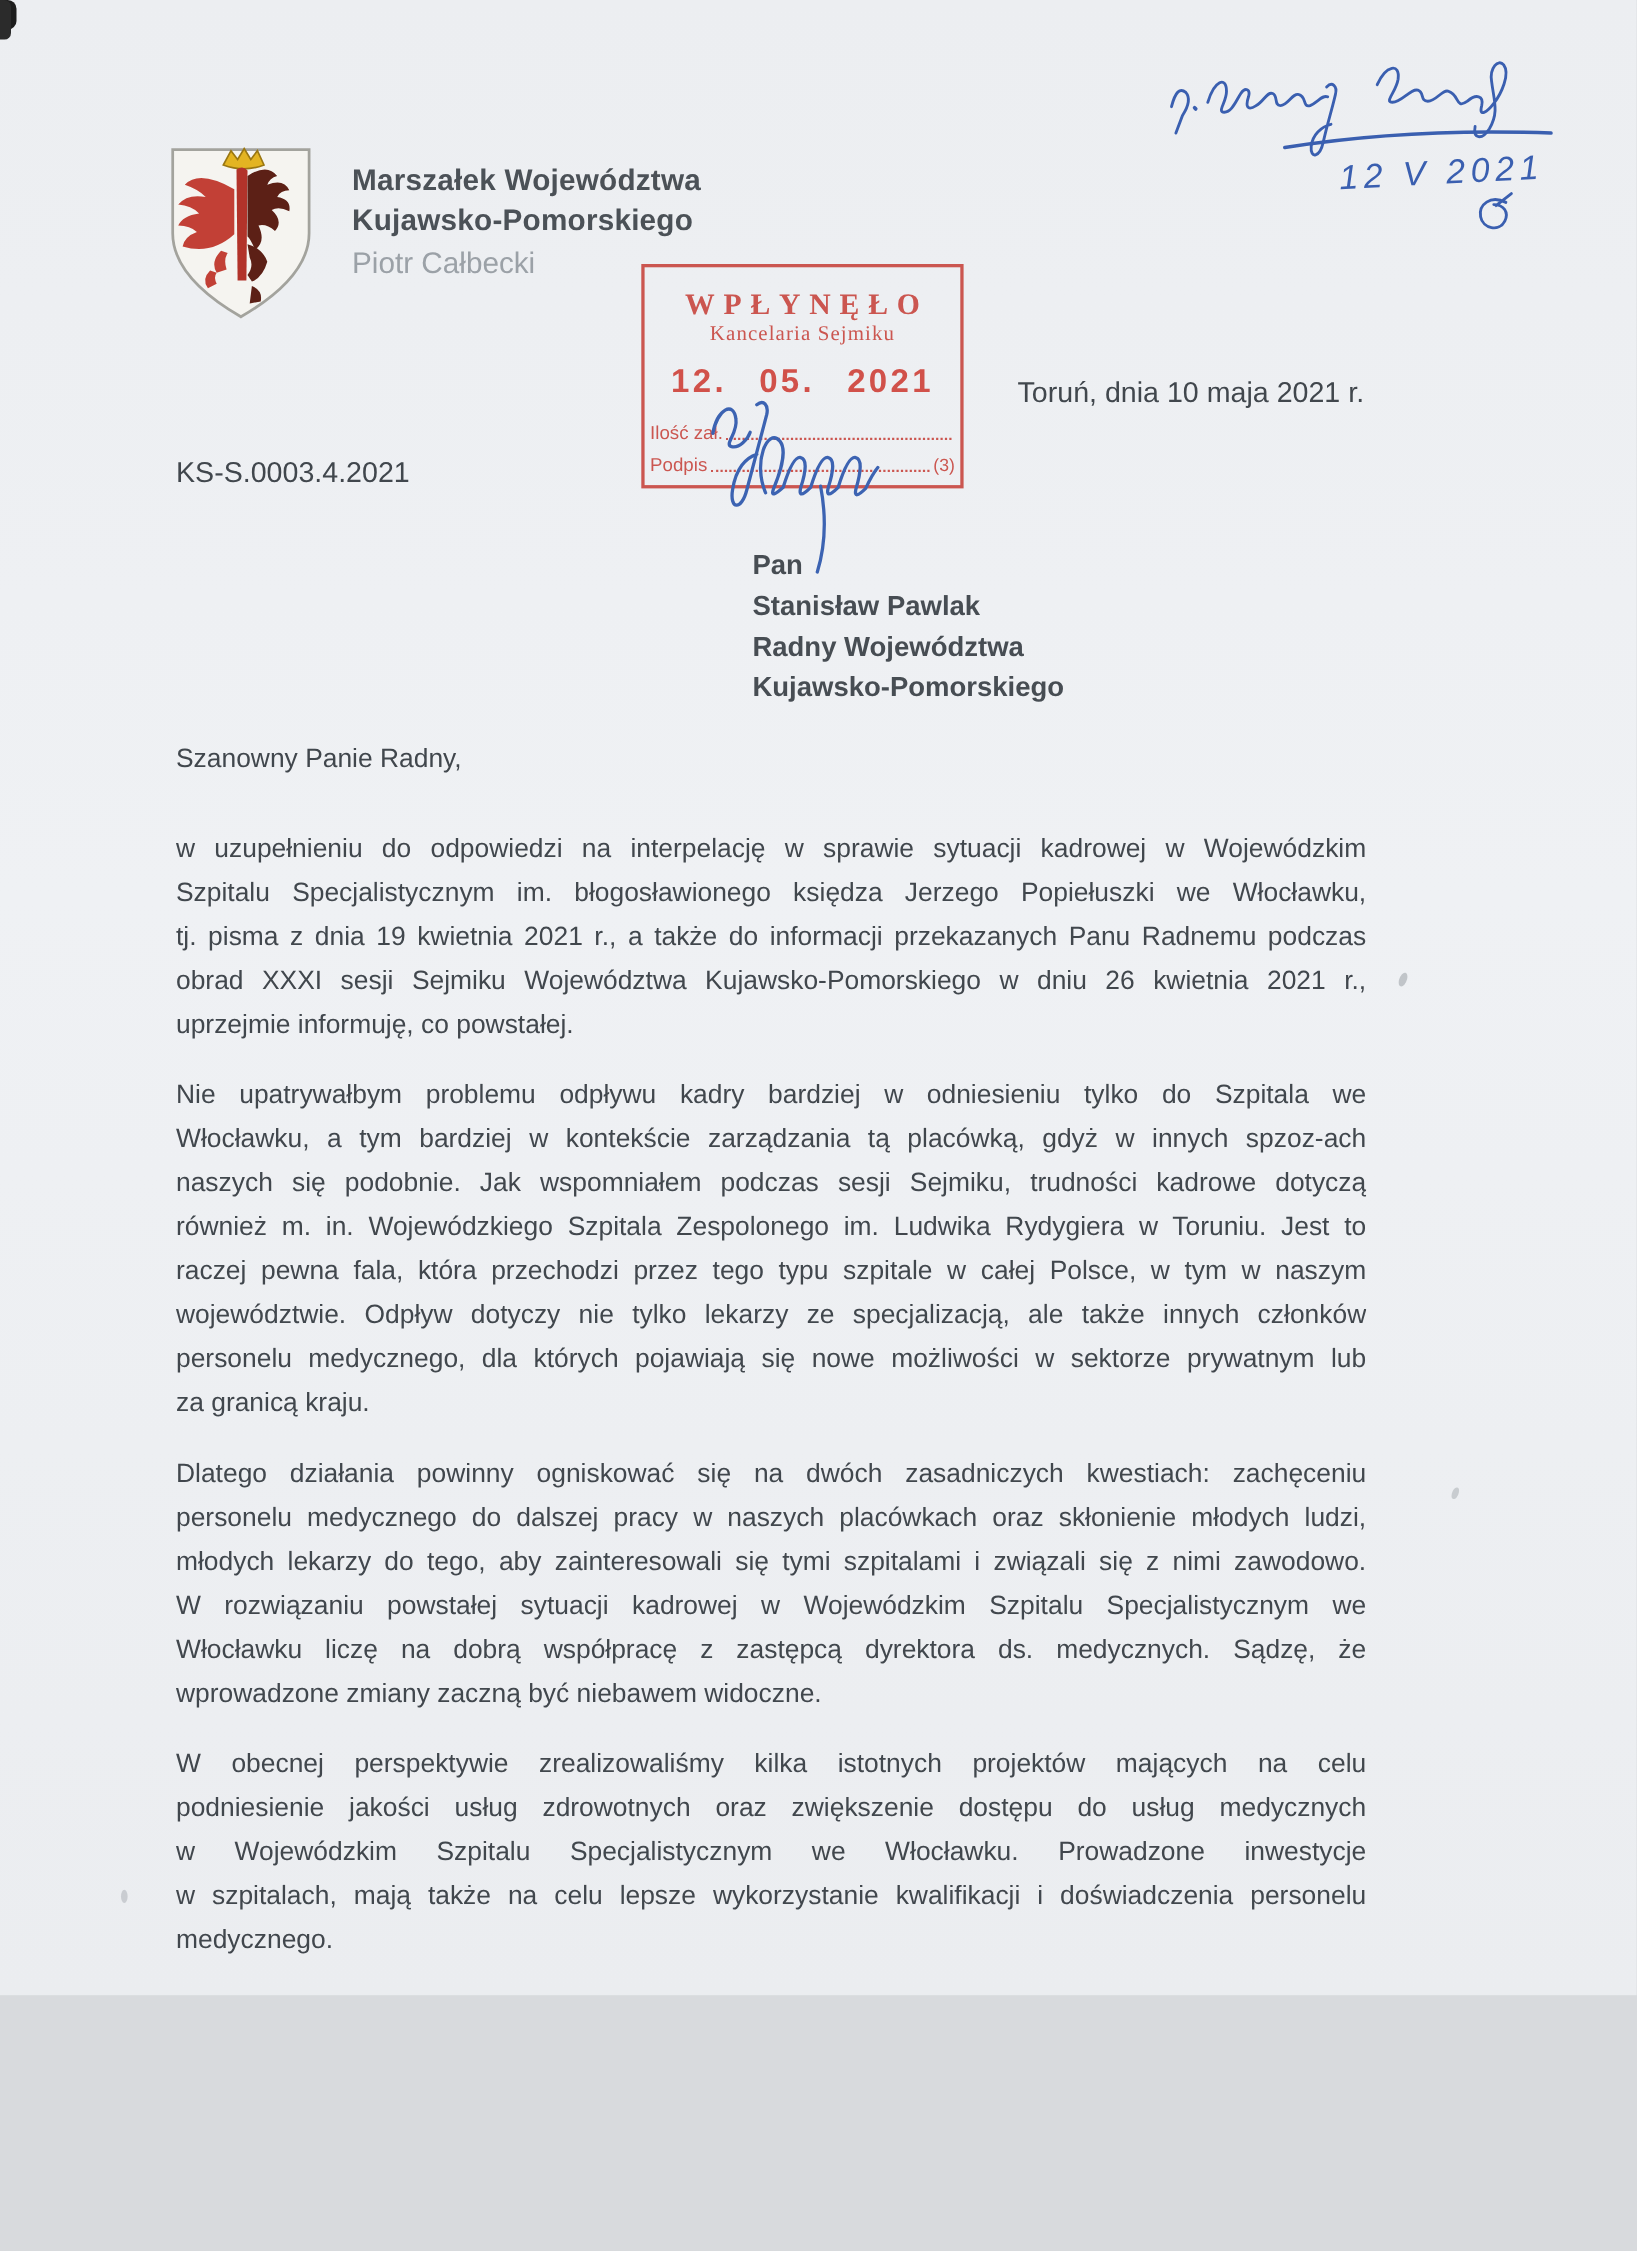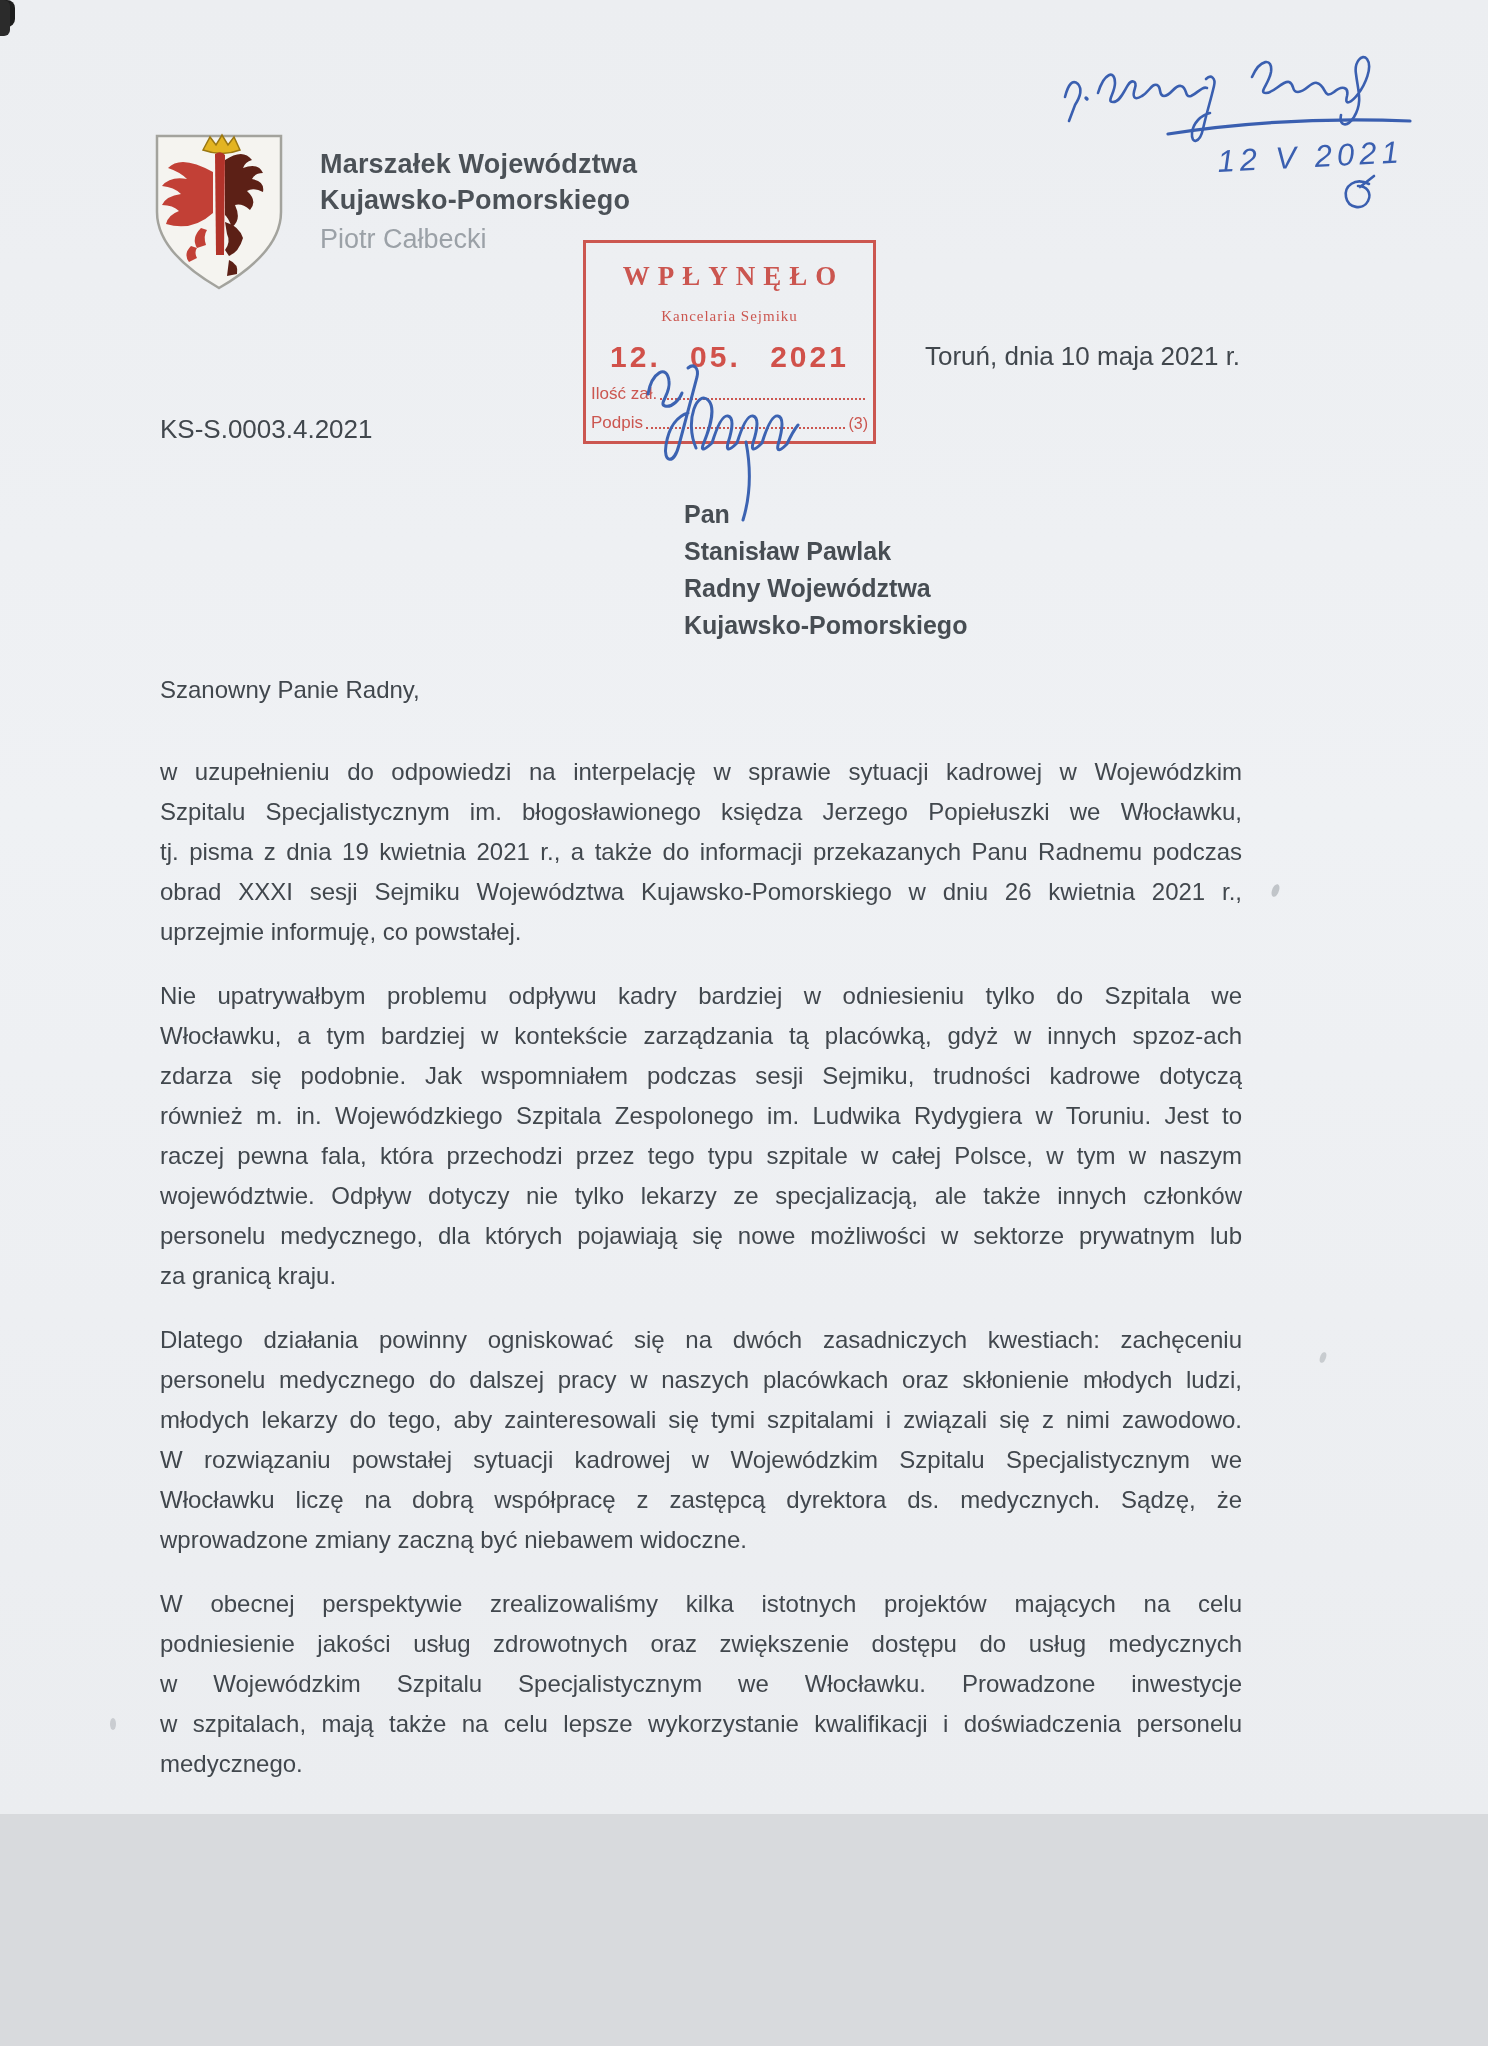--- a/index.html
+++ b/index.html
@@ -19,21 +19,21 @@
     position:absolute; left:583px; top:240px; width:287px; height:198px;
     border:3px solid #c94b44; color:#c94b44; opacity:0.93;
   }
   .stamp-title {
     margin-top:18px; text-align:center;
     font-family:"Liberation Serif","DejaVu Serif",serif;
     font-weight:bold; font-size:27px; letter-spacing:8px; text-indent:8px;
   }
   .stamp-sub {
     text-align:center; font-family:"Liberation Serif","DejaVu Serif",serif;
-    font-size:15px; letter-spacing:1px; margin-top:16px;
+    font-size:19px; letter-spacing:1px; margin-top:1px;
   }
   .stamp-date {
     text-align:center; font-size:30px; font-weight:bold; color:#cf463e;
     letter-spacing:3px; word-spacing:18px; margin-top:15px;
   }
   .stamp-row { position:absolute; left:5px; right:5px; display:flex; align-items:flex-end; font-size:17px; }
   .row-ilosc { bottom:37px; }
   .row-podpis { bottom:8px; }
   .leader { flex:1; border-bottom:2px dotted #c94b44; margin:0 3px 4px 3px; height:1px; }
   .stamp-suffix { font-size:16px; }
@@ -151,21 +151,21 @@
     <div class="para">
         <div class="tline">w uzupełnieniu do odpowiedzi na interpelację w sprawie sytuacji kadrowej w Wojewódzkim</div>
         <div class="tline">Szpitalu Specjalistycznym im. błogosławionego księdza Jerzego Popiełuszki we Włocławku,</div>
         <div class="tline">tj. pisma z dnia 19 kwietnia 2021 r., a także do informacji przekazanych Panu Radnemu podczas</div>
         <div class="tline">obrad XXXI sesji Sejmiku Województwa Kujawsko-Pomorskiego w dniu 26 kwietnia 2021 r.,</div>
         <div class="tline last">uprzejmie informuję, co powstałej.</div>
       </div>
     <div class="para">
         <div class="tline">Nie upatrywałbym problemu odpływu kadry bardziej w odniesieniu tylko do Szpitala we</div>
         <div class="tline">Włocławku, a tym bardziej w kontekście zarządzania tą placówką, gdyż w innych spzoz-ach</div>
-        <div class="tline">zdarza się podobnie. Jak wspomniałem podczas sesji Sejmiku, trudności kadrowe dotyczą</div>
+        <div class="tline">naszych się podobnie. Jak wspomniałem podczas sesji Sejmiku, trudności kadrowe dotyczą</div>
         <div class="tline">również m. in. Wojewódzkiego Szpitala Zespolonego im. Ludwika Rydygiera w Toruniu. Jest to</div>
         <div class="tline">raczej pewna fala, która przechodzi przez tego typu szpitale w całej Polsce, w tym w naszym</div>
         <div class="tline">województwie. Odpływ dotyczy nie tylko lekarzy ze specjalizacją, ale także innych członków</div>
         <div class="tline">personelu medycznego, dla których pojawiają się nowe możliwości w sektorze prywatnym lub</div>
         <div class="tline last">za granicą kraju.</div>
       </div>
     <div class="para">
         <div class="tline">Dlatego działania powinny ogniskować się na dwóch zasadniczych kwestiach: zachęceniu</div>
         <div class="tline">personelu medycznego do dalszej pracy w naszych placówkach oraz skłonienie młodych ludzi,</div>
         <div class="tline">młodych lekarzy do tego, aby zainteresowali się tymi szpitalami i związali się z nimi zawodowo.</div>

